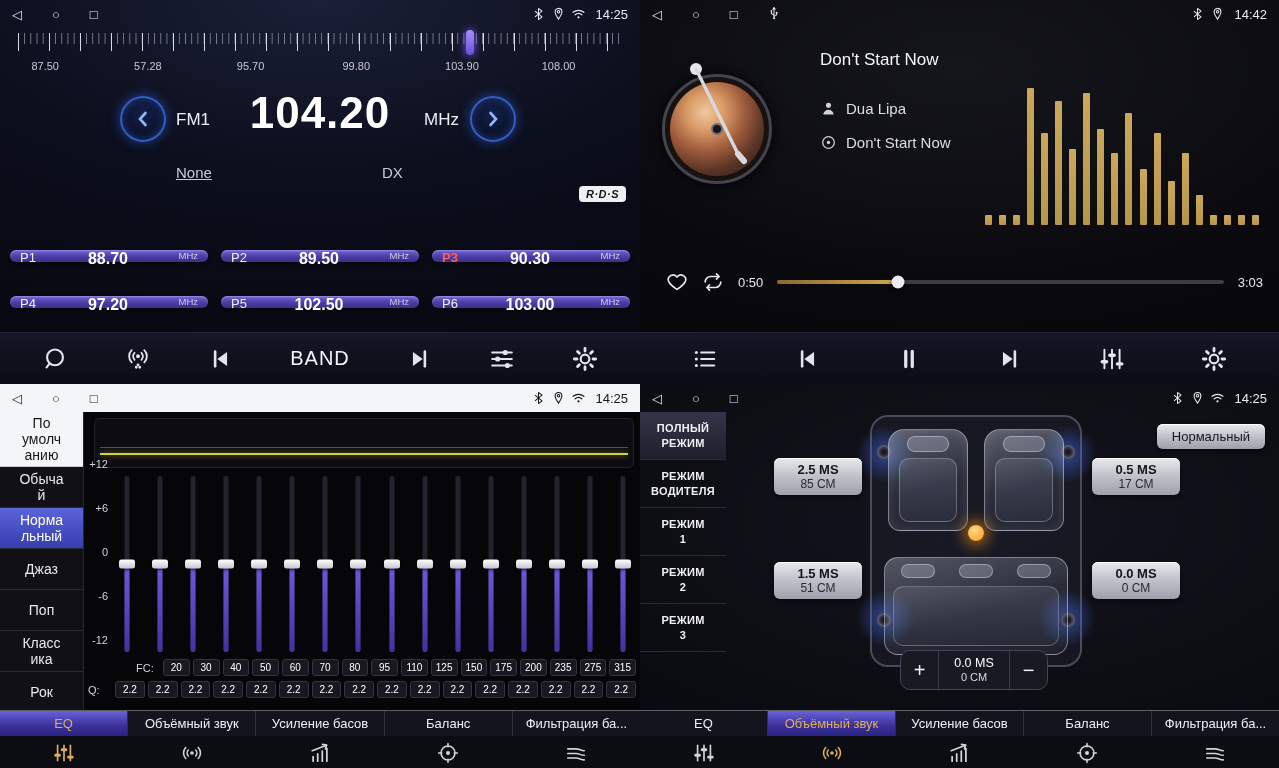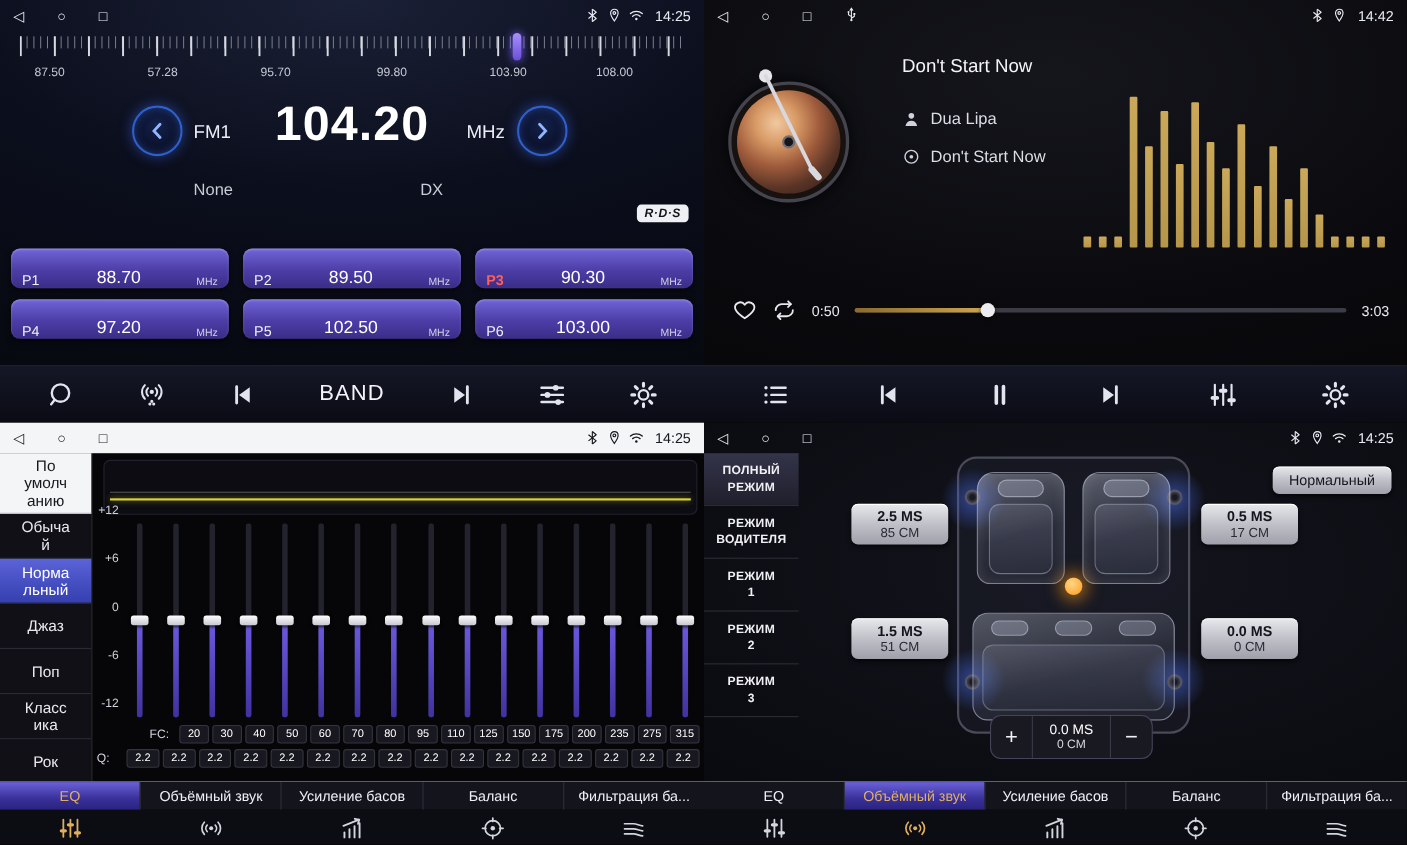--- a/index.html
+++ b/index.html
@@ -46,32 +46,32 @@
     background:radial-gradient(circle at 50% 38%,#13204a,#0a0f26 72%);
     border:2px solid #2f5fc8;box-shadow:0 0 12px rgba(60,110,255,.5),inset 0 0 8px rgba(70,120,255,.4);
     display:flex;align-items:center;justify-content:center;color:#8fb6ff;}
   .nav-circle svg{width:24px;height:24px;}
   .nav-circle.left{left:120px;top:96px;}
   .nav-circle.right{left:470px;top:96px;}
   .band-label{position:absolute;left:176px;top:110px;font-size:17px;color:#eceef6;}
   .freq-big{position:absolute;left:225px;top:88px;width:190px;text-align:center;
     font-size:44px;font-weight:bold;letter-spacing:1px;color:#fff;}
   .mhz-label{position:absolute;left:424px;top:110px;font-size:17px;color:#eceef6;}
-  .none-label{position:absolute;left:176px;top:164px;font-size:15px;color:#c9ccd6;}
+  .none-label{position:absolute;left:176px;top:164px;font-size:15px;color:#c9ccd6;text-decoration:underline;}
   .dx-label{position:absolute;left:382px;top:164px;font-size:15px;color:#c9ccd6;}
   .rds-badge{position:absolute;right:14px;top:186px;background:#eef0f4;color:#101219;
     font-size:11px;font-weight:bold;font-style:italic;padding:2px 7px;border-radius:4px;letter-spacing:.5px;}
   .presets{position:absolute;left:10px;right:10px;top:226px;display:grid;
     grid-template-columns:repeat(3,1fr);grid-template-rows:36px 36px;gap:10px 13px;}
-  .preset{display:flex;align-items:flex-end;padding:0 10px;border-radius:8px;cursor:pointer;
+  .preset{display:flex;align-items:flex-start;padding:0 10px;border-radius:8px;cursor:pointer;
     background:linear-gradient(180deg,#7065d8 0%,#4c3da6 55%,#3a2d87 100%);
-    box-shadow:inset 0 1px 2px rgba(255,255,255,.28),0 2px 5px rgba(0,0,0,.5);}
+    box-shadow:inset 0 1px 2px rgba(255,255,255,.28),0 2px 5px rgba(0,0,0,.5);margin-top:24px;}
   .p-label{width:28px;font-size:13px;color:#f0f0f6;}
   .p-label.active{color:var(--preset-red,#ff5f58);font-weight:bold;}
-  .p-freq{flex:1;text-align:center;font-size:16px;color:#fff;}
+  .p-freq{flex:1;text-align:center;font-size:16px;color:#fff;font-weight:bold;}
   .p-unit{width:30px;text-align:right;font-size:9.5px;color:#cfd0e6;}
   .toolbar{position:absolute;left:0;right:0;bottom:0;height:52px;display:flex;align-items:center;
     justify-content:space-between;background:linear-gradient(#151727,#0a0b14);
     border-top:1px solid #23263a;color:#e2e5ee;}
   .radio-toolbar{padding:0 42px;}
   .player-toolbar{padding:0 52px;}
   .tbicon{display:flex;align-items:center;justify-content:center;cursor:pointer;}
   .tbicon svg{width:26px;height:26px;}
   .band-btn{font-size:20px;letter-spacing:1px;color:#f2f4fa;cursor:pointer;}
 

